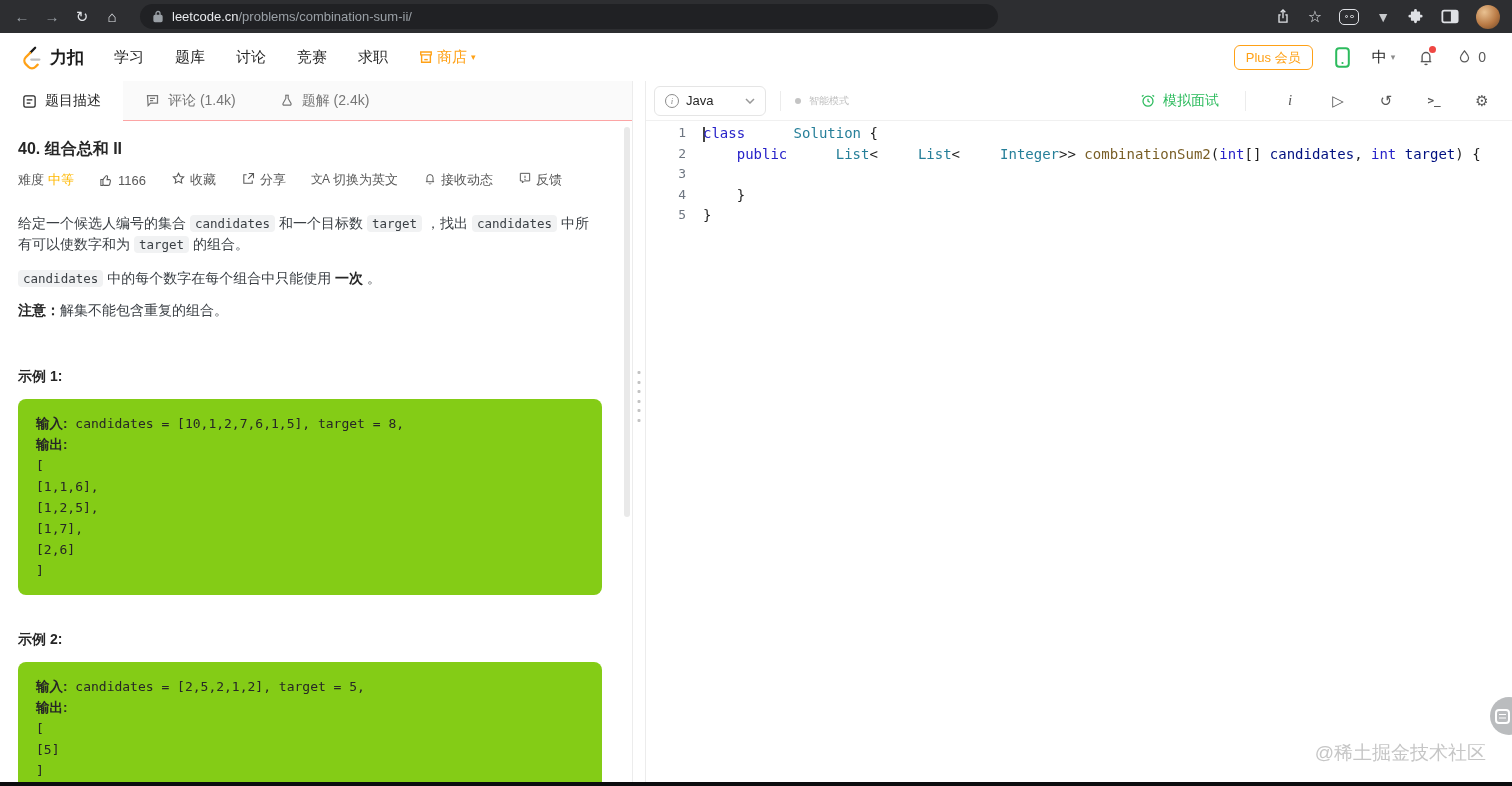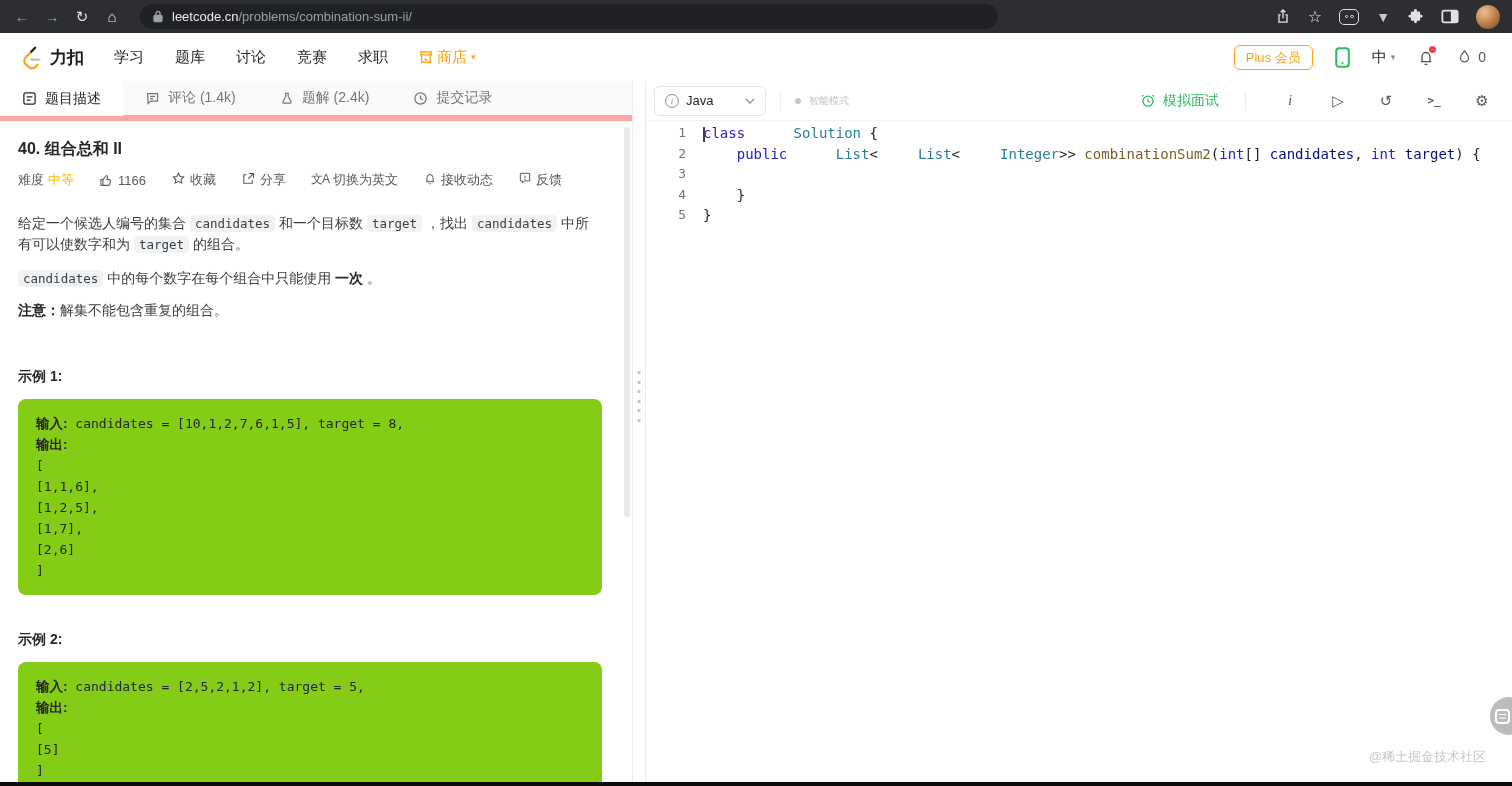--- a/index.html
+++ b/index.html
@@ -43,21 +43,21 @@
   .main { display:flex; height:705px; position:relative; }
   .left-panel { width:632px; display:flex; flex-direction:column; position:relative; }
   .divider { width:14px; border-left:1px solid #ececec; border-right:1px solid #ececec;
     background:#fff; position:relative; }
   .drag-dots { position:absolute; left:50%; transform:translateX(-50%); top:290px;
     display:flex; flex-direction:column; gap:6.5px; }
   .drag-dots i { width:3px; height:3px; background:#c3c3c3; border-radius:1px; display:block; }
   .right-panel { flex:1; display:flex; flex-direction:column; position:relative; background:#fff; }
 
   
-  .tabbar { height:40px; background:#fafafa; border-bottom:6px solid #fca5a5; display:flex; flex:none; }
+  .tabbar { height:40px; background:#fafafa; border-bottom:1px solid #fca5a5; display:flex; flex:none; }
   .tab { display:flex; align-items:center; gap:8px; padding:0 22px; font-size:14px; color:#767676; }
   .tab.active { background:#fff; color:#262626; margin-bottom:-1px; }
   .tab svg { flex:none; }
 
   
   .panel-content { flex:1; overflow:hidden; padding:0 30px 0 18px; }
   .prob-title { margin-top:18px; font-size:16px; font-weight:bold; color:#262626; }
   .stats-row { margin-top:11px; display:flex; align-items:center; gap:25px;
     font-size:13px; color:#595959; }
   .stat { display:flex; align-items:flex-start; gap:4px; }
@@ -103,21 +103,21 @@
   .code-line { display:flex; line-height:20.5px; height:20.5px; }
   .gutter { width:40px; text-align:right; color:#6e7681; font-size:13px; flex:none; }
   .code-text { margin-left:17px; white-space:pre; }
   .tok-kw { color:#2722c9; }
   .tok-ty { color:#267f99;margin-left:40px; }
   .tok-fn { color:#795e26; }
   .tok-va { color:#001080; }
   .tok-pl { color:#1f1f1f; }
   .cursor { display:inline-block; width:1.5px; height:15px; background:#444;
     vertical-align:middle; margin-right:-1.5px; }
-  .watermark { position:absolute; right:26px; bottom:20px; font-size:13px; color:#c6c6c6; }
+  .watermark { position:absolute; right:26px; bottom:20px; font-size:19px; color:#c6c6c6; }
 
   
   .floating-btn { position:absolute; right:-16px; top:697px; width:38px; height:38px;
     border-radius:50%; background:#babcbe; display:flex; align-items:center; justify-content:center; z-index:5; }
   .fb-inner { width:15px; height:15px; border:2px solid #fff; border-radius:4px; position:relative; margin-right:14px; }
   .fb-inner::after { content:""; position:absolute; left:2px; top:3px; width:7px; height:1.8px; background:#fff;
     box-shadow:0 3.5px 0 #fff; }
   .bottom-strip { position:absolute; left:0; right:0; bottom:0; height:4px; background:#0c0c0e; z-index:9; }
   svg { display:block; }
 </style>
@@ -240,27 +240,20 @@
         </svg>
         <span>评论 (1.4k)</span>
       </div>
       <div class="tab">
         <svg width="14" height="15" viewBox="0 0 24 24" fill="none" stroke="#767676" stroke-width="2">
           <path d="M9 3h6"></path>
             <path d="M10 3v5.5L5.2 17a2 2 0 0 0 1.8 3h10a2 2 0 0 0 1.8-3L14 8.5V3"></path>
         </svg>
         <span>题解 (2.4k)</span>
       </div>
-      <div class="tab">
-        <svg width="15" height="15" viewBox="0 0 24 24" fill="none" stroke="#767676" stroke-width="2">
-          <circle cx="12" cy="12" r="9"></circle>
-            <path d="M12 7v5l3.5 2"></path>
-        </svg>
-        <span>提交记录</span>
-      </div>
     </div>
 
     <div class="panel-content">
       <div class="prob-title">40. 组合总和 II</div>
 
       <div class="stats-row">
         <span class="stat">
           <span>难度</span>
           <span class="diff-medium">中等</span>
         </span>

